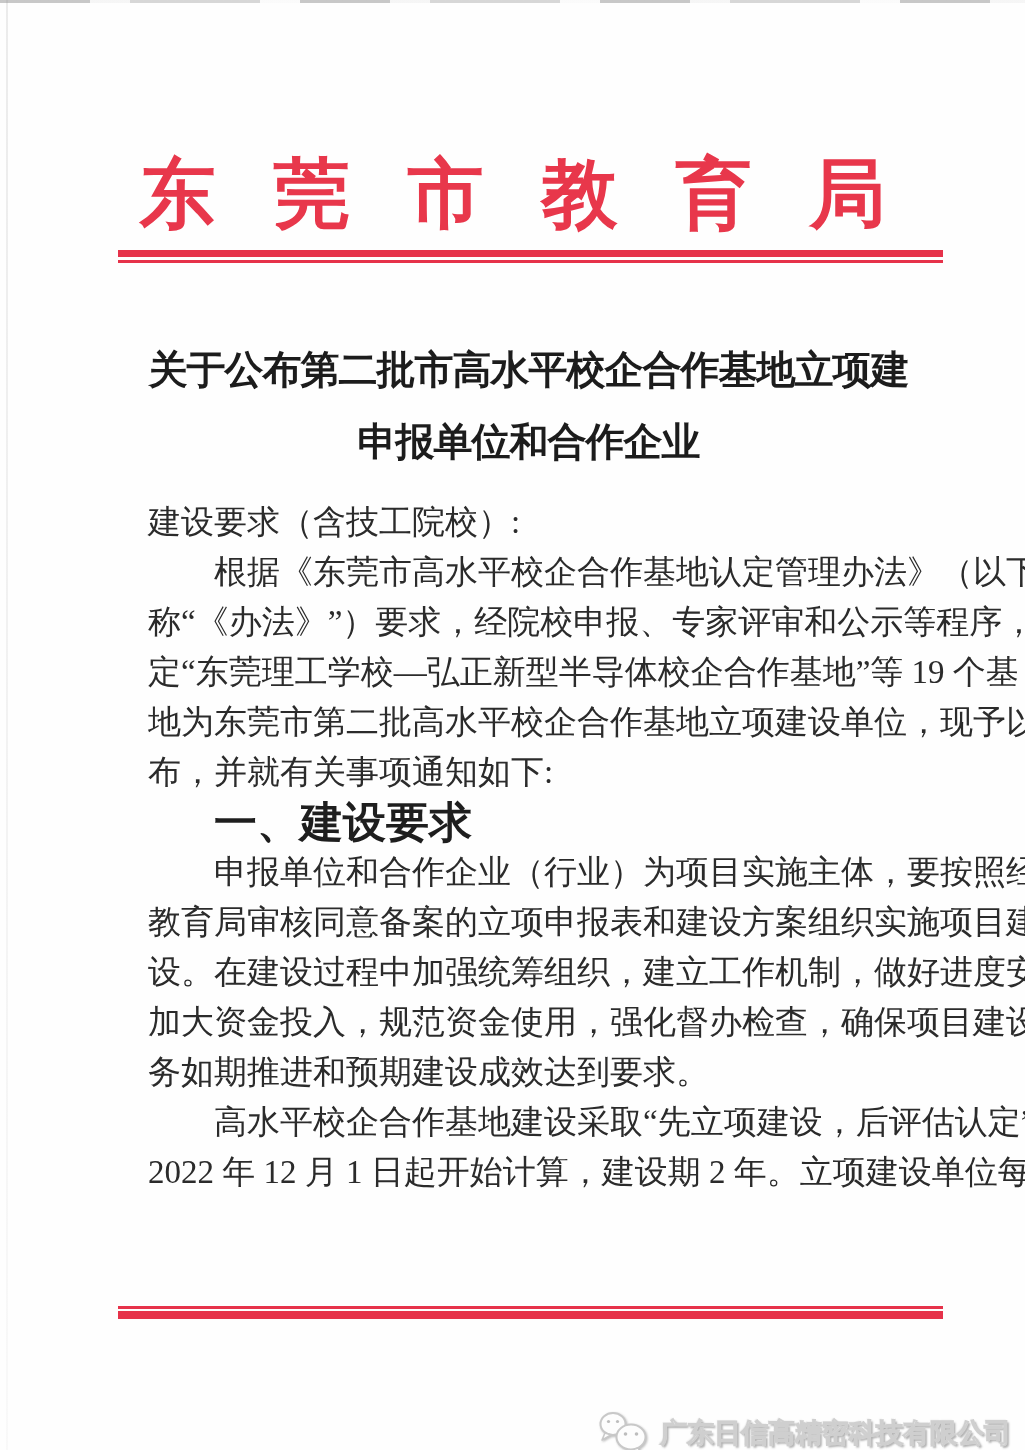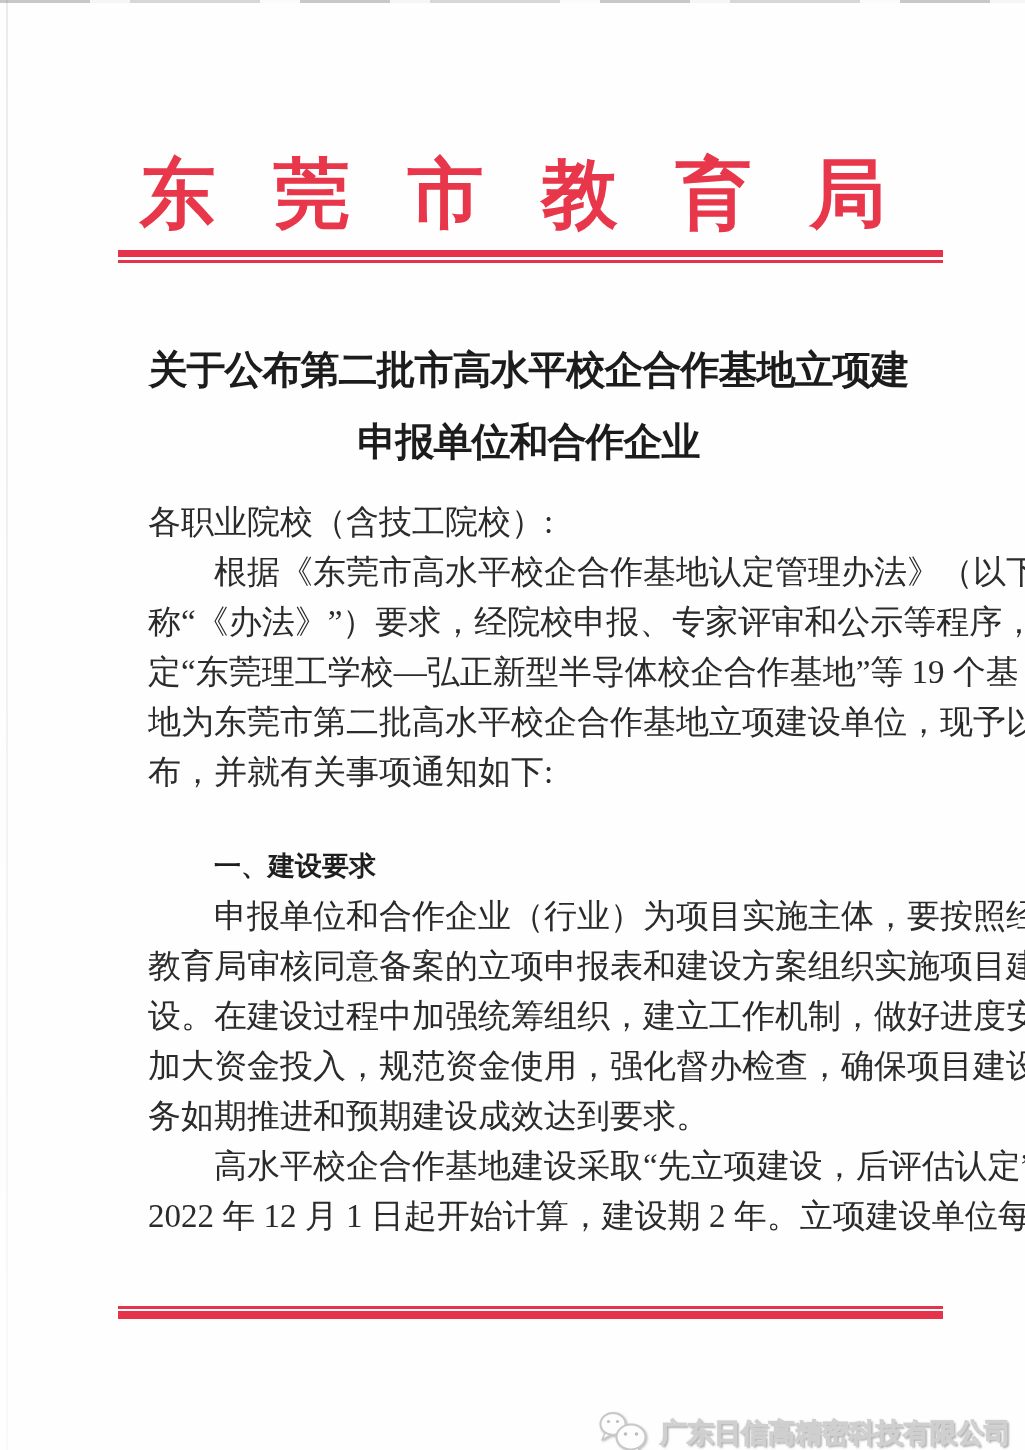--- a/index.html
+++ b/index.html
@@ -105,23 +105,22 @@
     font-size: 33px;
     white-space: nowrap;
   }
   .doc-line.line-indent {
     padding-left: 66px;
   }
   .doc-line.line-heading {
     padding-left: 66px;
     font-family: "Liberation Sans", "DejaVu Sans", sans-serif;
     font-weight: bold;
-    font-size: 27px;
+    font-size: 43px;
     color: #1e1e1e;
-    margin-top: 44px;
   }
 
   
   .watermark {
     position: absolute;
     top: 1378px;
     right: 14px;
     display: flex;
     align-items: center;
     gap: 10px;
@@ -155,21 +154,21 @@
 
   <div class="red-rule top"></div>
 
   <h1 class="doc-title">
     <div>关于公布第二批市高水平校企合作基地立项建</div>
     <div>申报单位和合作企业</div>
   </h1>
 
   <div class="doc-body">
 
-  <div class="doc-line line-plain">各职业院校（含技工院校）:</div>
+  <div class="doc-line line-plain">建设要求（含技工院校）:</div>
       <div class="doc-line line-indent">根据《东莞市高水平校企合作基地认定管理办法》（以下简</div>
       <div class="doc-line line-plain">称“《办法》”）要求，经院校申报、专家评审和公示等程序，确</div>
       <div class="doc-line line-plain">定“东莞理工学校—弘正新型半导体校企合作基地”等 19 个基</div>
       <div class="doc-line line-plain">地为东莞市第二批高水平校企合作基地立项建设单位，现予以公</div>
       <div class="doc-line line-plain">布，并就有关事项通知如下:</div>
       <div class="doc-line line-heading">一、建设要求</div>
       <div class="doc-line line-indent">申报单位和合作企业（行业）为项目实施主体，要按照经市</div>
       <div class="doc-line line-plain">教育局审核同意备案的立项申报表和建设方案组织实施项目建</div>
       <div class="doc-line line-plain">设。在建设过程中加强统筹组织，建立工作机制，做好进度安排，</div>
       <div class="doc-line line-plain">加大资金投入，规范资金使用，强化督办检查，确保项目建设任</div>

